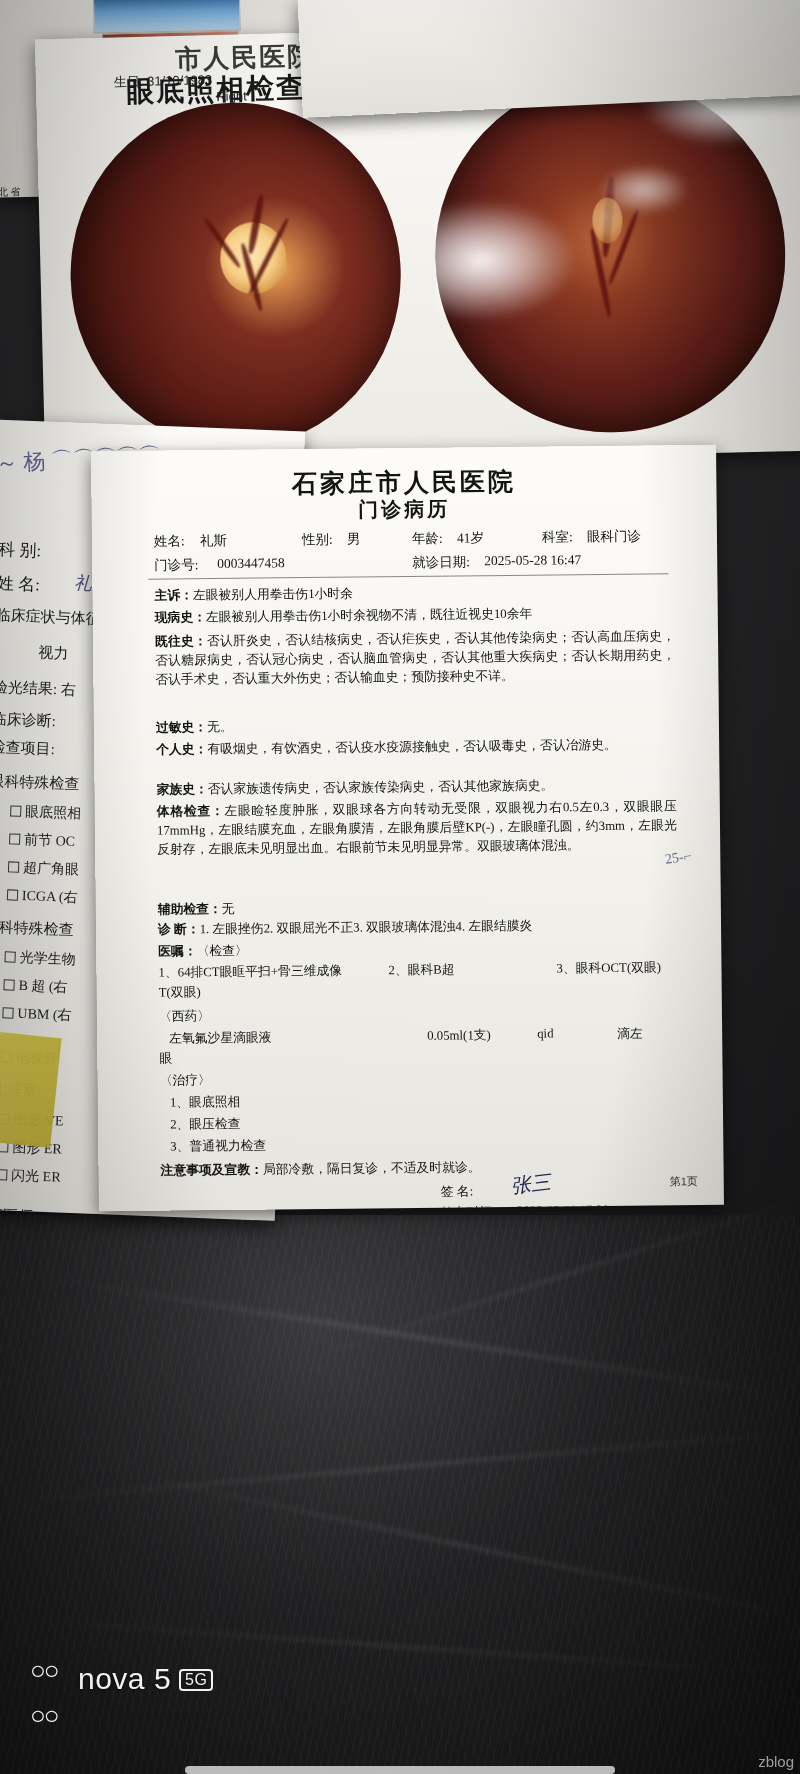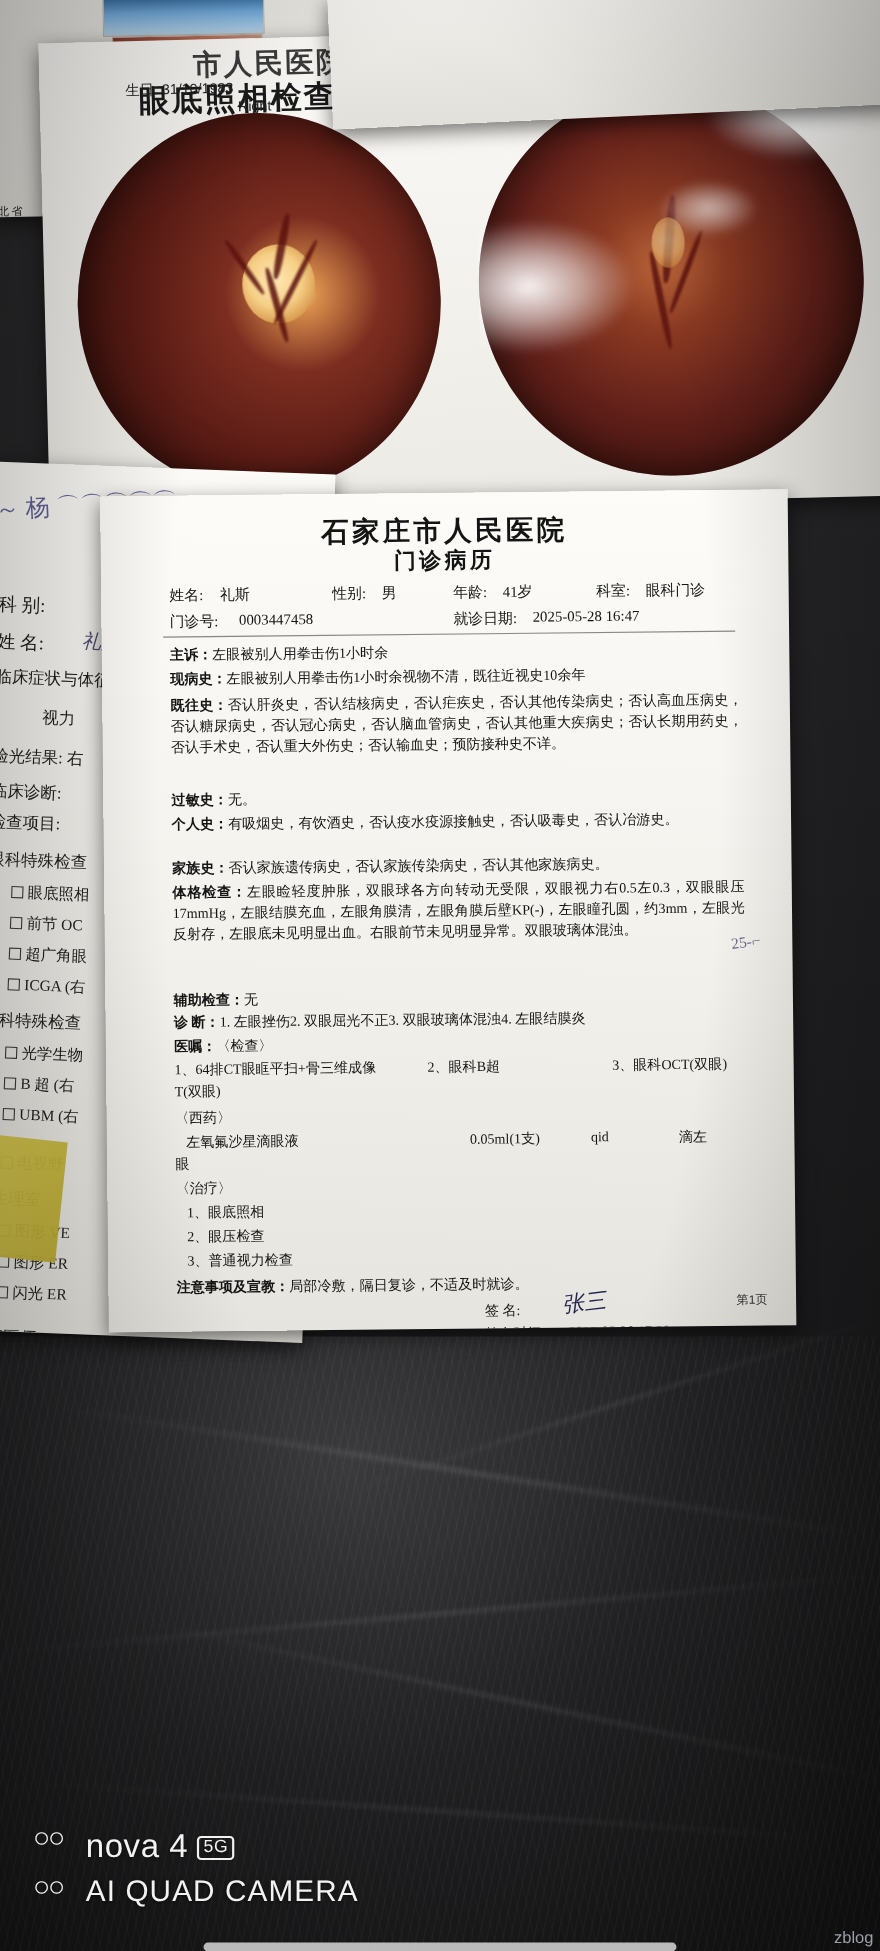--- a/index.html
+++ b/index.html
@@ -480,19 +480,18 @@
     <div class="page-no">第1页</div>
   </div>
 
   <div class="note-right" style="left:665px; top:850px;">25-⌐</div>
 
   <div class="vignette"></div>
 
   <div class="wm-dots" style="top:1655px;">○○</div>
   <div class="wm-dots" style="top:1700px;">○○</div>
   <div class="wm wm-line1" style="left:78px;">
-    <span>nova 4</span><span class="badge5g">5G</span>
-  </div>
-  <div class="wm wm-line2" style="left:78px;">AI QUAD CAMERA</div>
+    <span>nova 5</span><span class="badge5g">5G</span>
+  </div>
   <div class="corner-tag">zblog</div>
   <div class="bottom-bar"></div>
 
 </div>
 
 </body></html>

